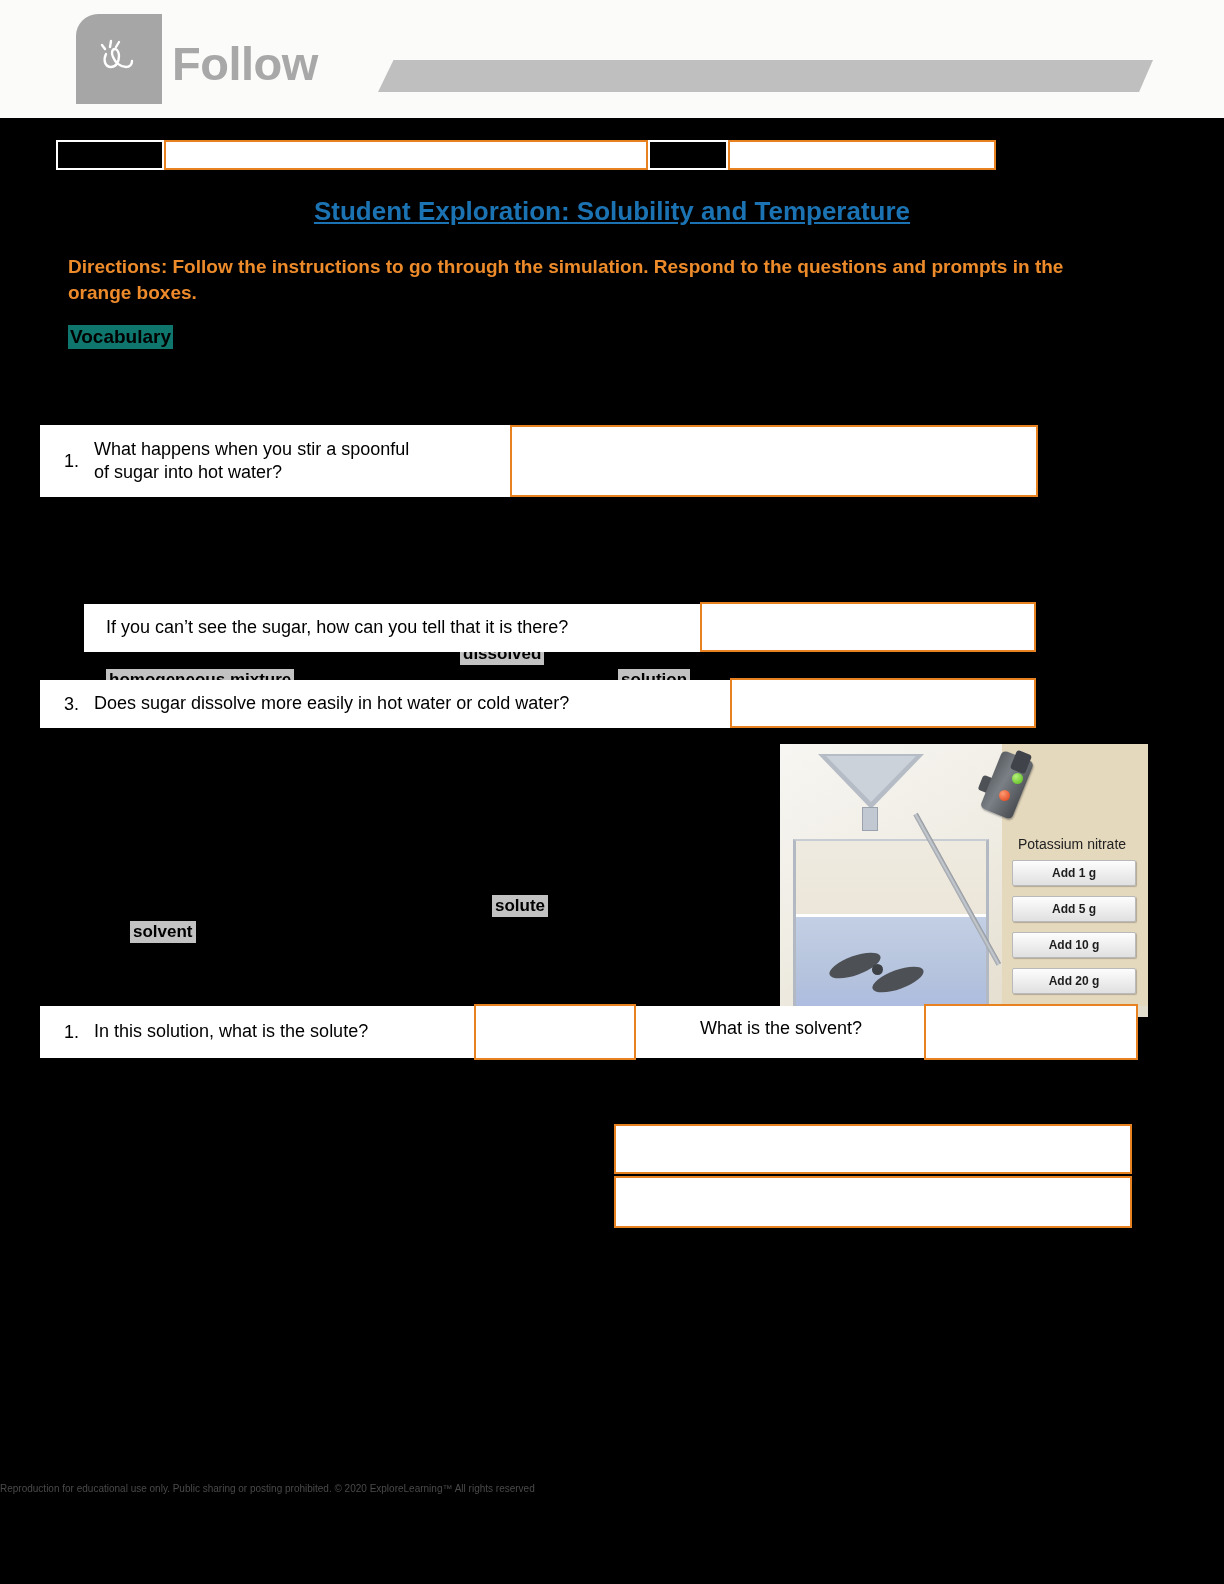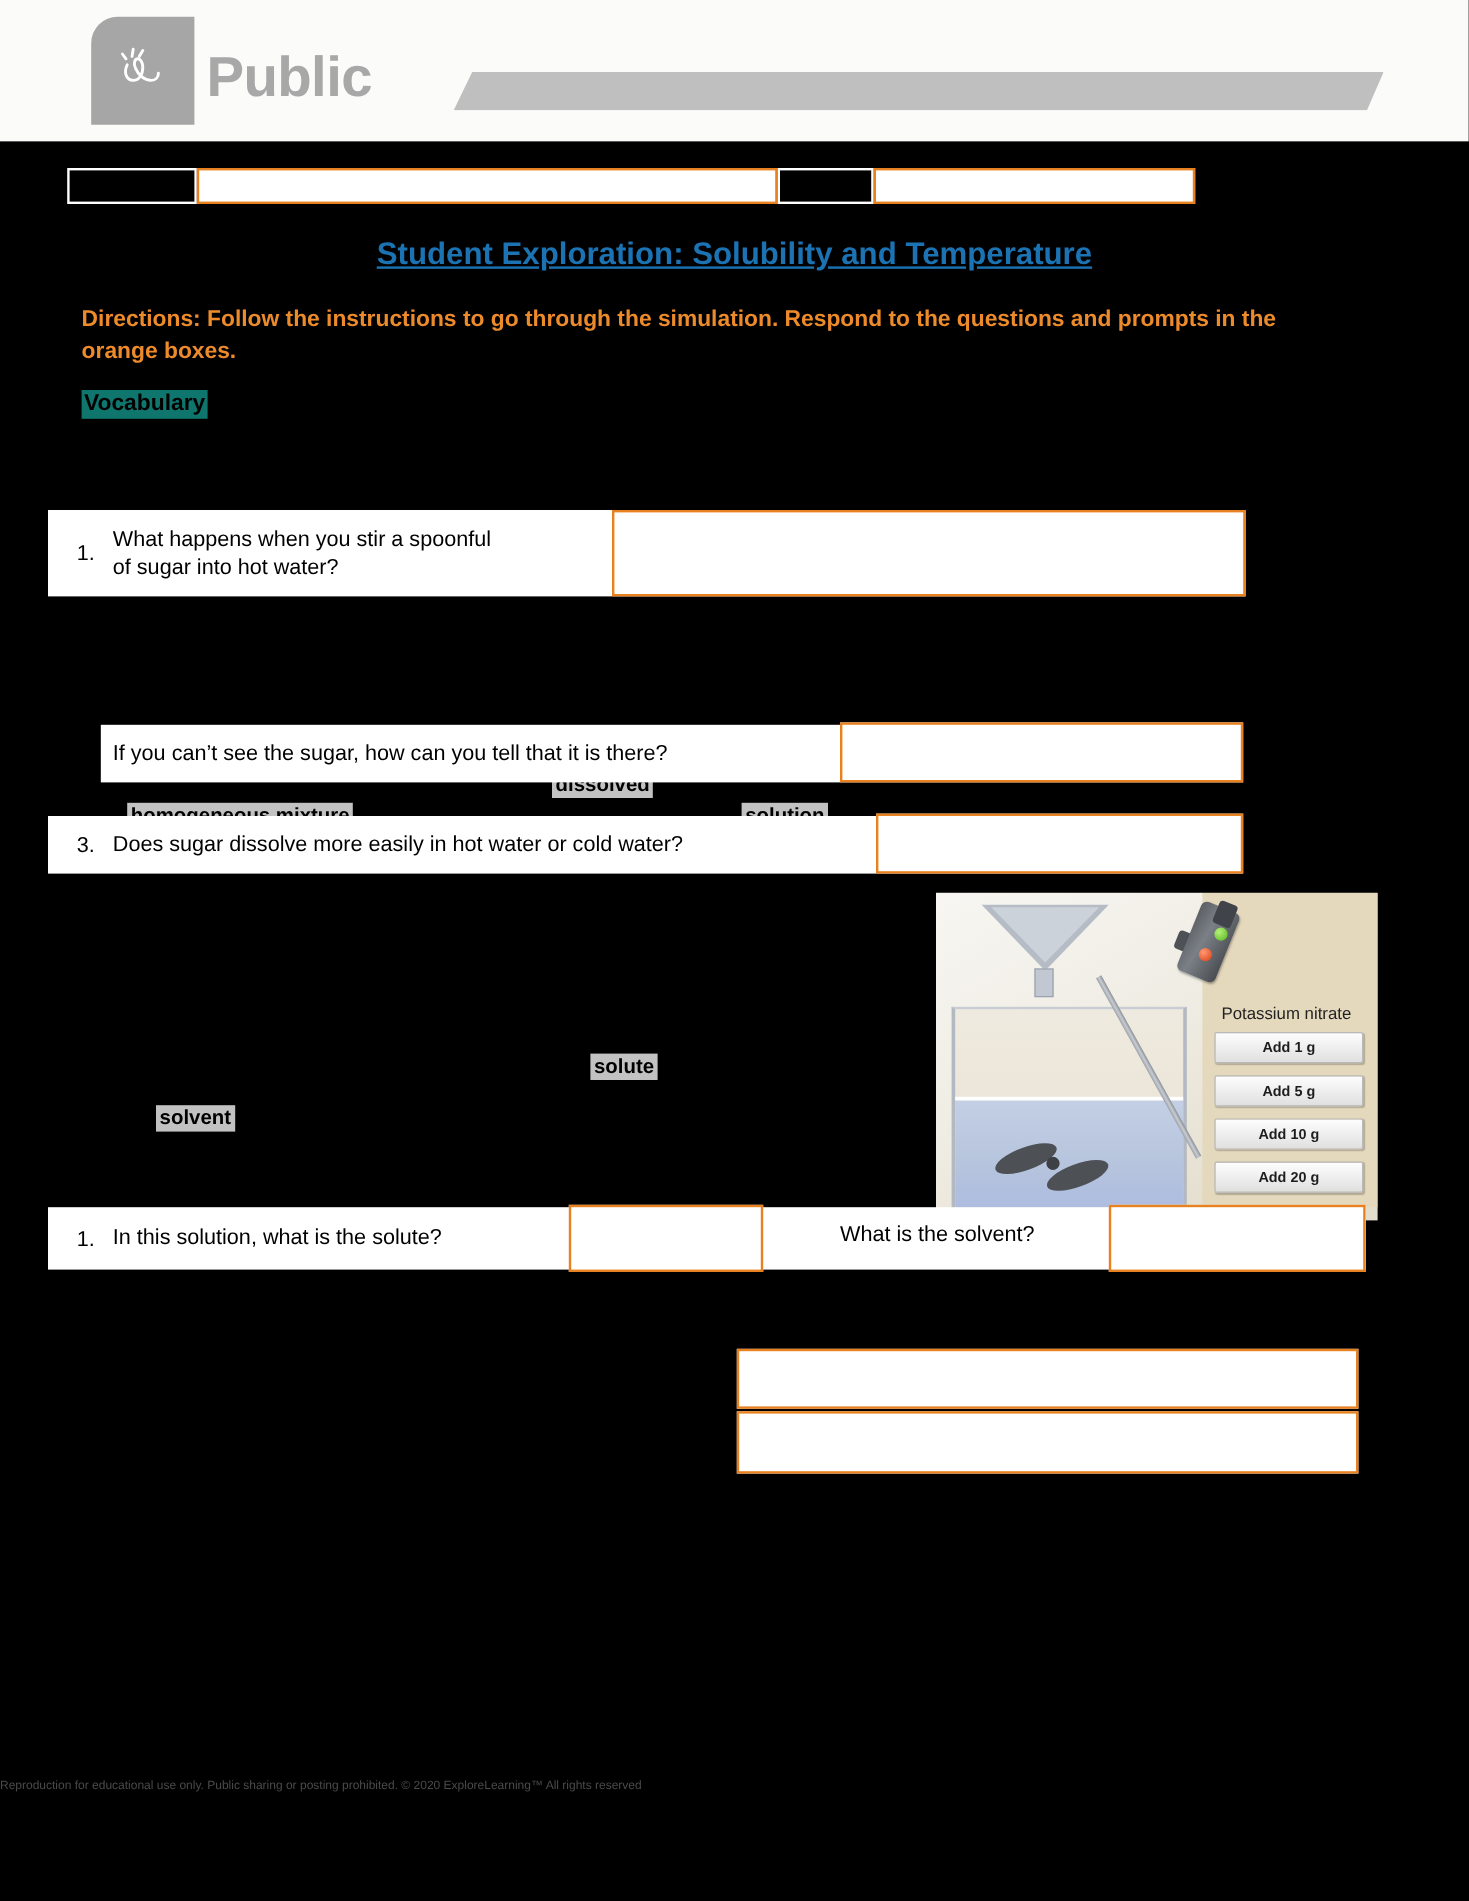--- a/index.html
+++ b/index.html
@@ -118,21 +118,21 @@
     font-size: 17px;
     font-weight: bold;
     color: #000000;
     background: #c2c2c2;
     padding: 1px 3px;
     white-space: nowrap;
   }
   #term-dissolved   { left: 460px; top: 525px; }
   #term-homogeneous { left: 106px; top: 551px; }
   #term-solution    { left: 618px; top: 551px; }
-  #term-solute      { left: 492px; top: 760px; }
+  #term-solute      { left: 492px; top: 777px; }
   #term-solvent     { left: 130px; top: 803px; }
 
   
   .qrow {
     position: absolute;
     background: #ffffff;
     display: flex;
     align-items: center;
   }
   .qtext {
@@ -150,21 +150,21 @@
   .answer-box {
     background: #ffffff;
     border: 2px solid #e8811f;
   }
 
   
   #q1-row    { left: 40px; top: 307px; width: 470px; height: 72px; padding-left: 24px; }
   #q1-answer { position: absolute; left: 510px; top: 307px; width: 528px; height: 72px; }
 
   
-  #q2-row    { left: 84px; top: 486px; width: 616px; height: 48px; padding-left: 10px; }
+  #q2-row    { left: 84px; top: 486px; width: 616px; height: 48px; padding-left: 22px; }
   #q2-answer { position: absolute; left: 700px; top: 484px; width: 336px; height: 50px; }
 
   
   #q3-row    { left: 40px; top: 562px; width: 690px; height: 48px; padding-left: 24px; }
   #q3-answer { position: absolute; left: 730px; top: 560px; width: 306px; height: 50px; }
 
   
   #q4-row    { left: 40px; top: 888px; width: 1098px; height: 52px; padding-left: 24px; }
   #q4-answer1 { position: absolute; left: 474px; top: 886px; width: 162px; height: 56px; }
   #q4-solvent-label {
@@ -364,21 +364,21 @@
   <div id="logo-mark">
     <svg width="54" height="54" viewBox="0 0 54 54" aria-hidden="true">
       <g fill="none" stroke="#ffffff" stroke-width="2.4" stroke-linecap="round">
         <path d="M14 22 c-3 6 -1 13 5 13 c5 0 8 -5 8 -11 c0 -4 -2 -7 -4 -7 c-3 0 -4 4 -2 8 c2 5 7 10 13 10 c4 0 6 -3 6 -6"></path>
         <path d="M18 15 l1 -6"></path>
         <path d="M24 15 l3 -5"></path>
         <path d="M13 17 l-3 -4"></path>
       </g>
     </svg>
   </div>
-  <div id="logo-word">Public</div>
+  <div id="logo-word">Follow</div>
   <div id="header-banner"></div>
 </div>
 
 <div id="page">
 
   <div id="namedate-row">
     <div class="nd-label" id="nd-name-label">
       <span class="nd-label-text">Name:</span>
     </div>
     <div class="nd-input" id="nd-name-input"></div>

